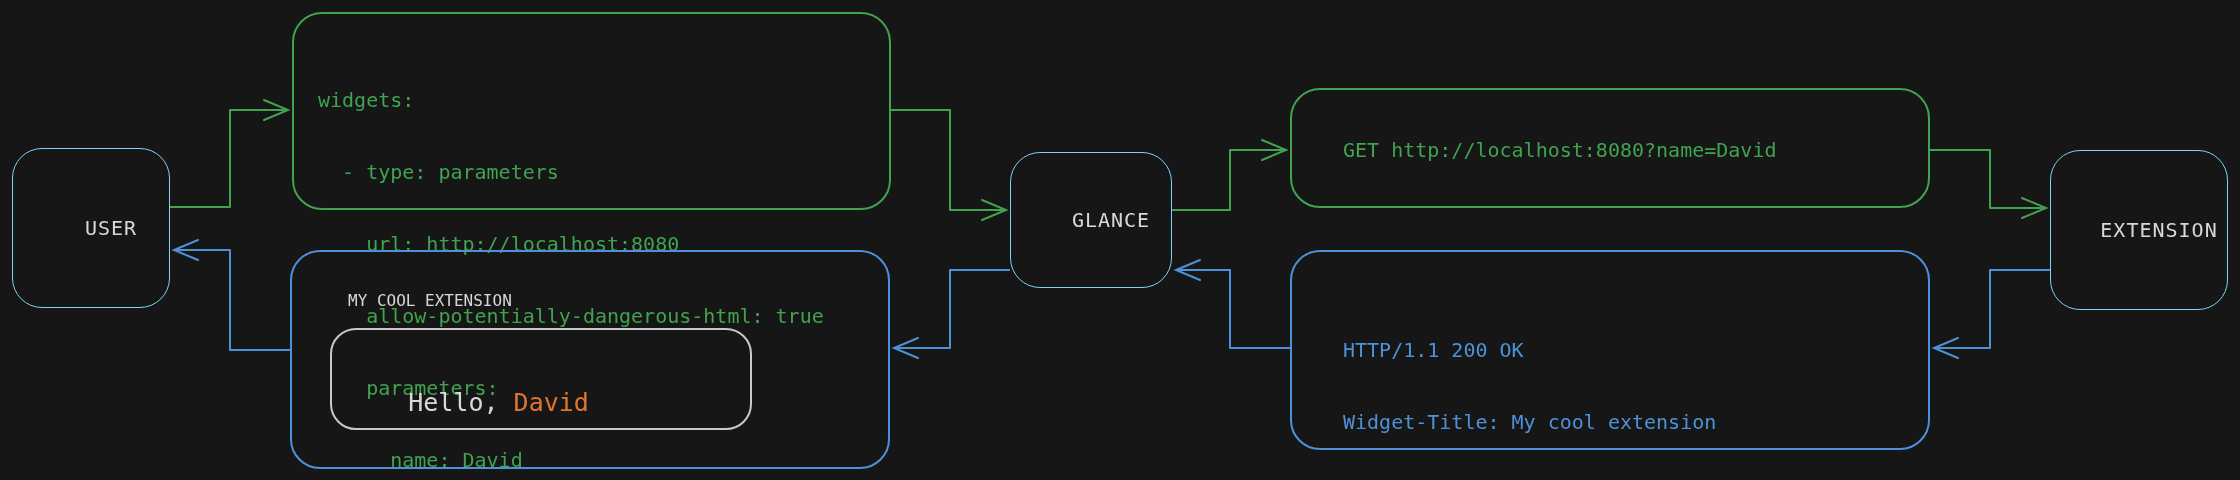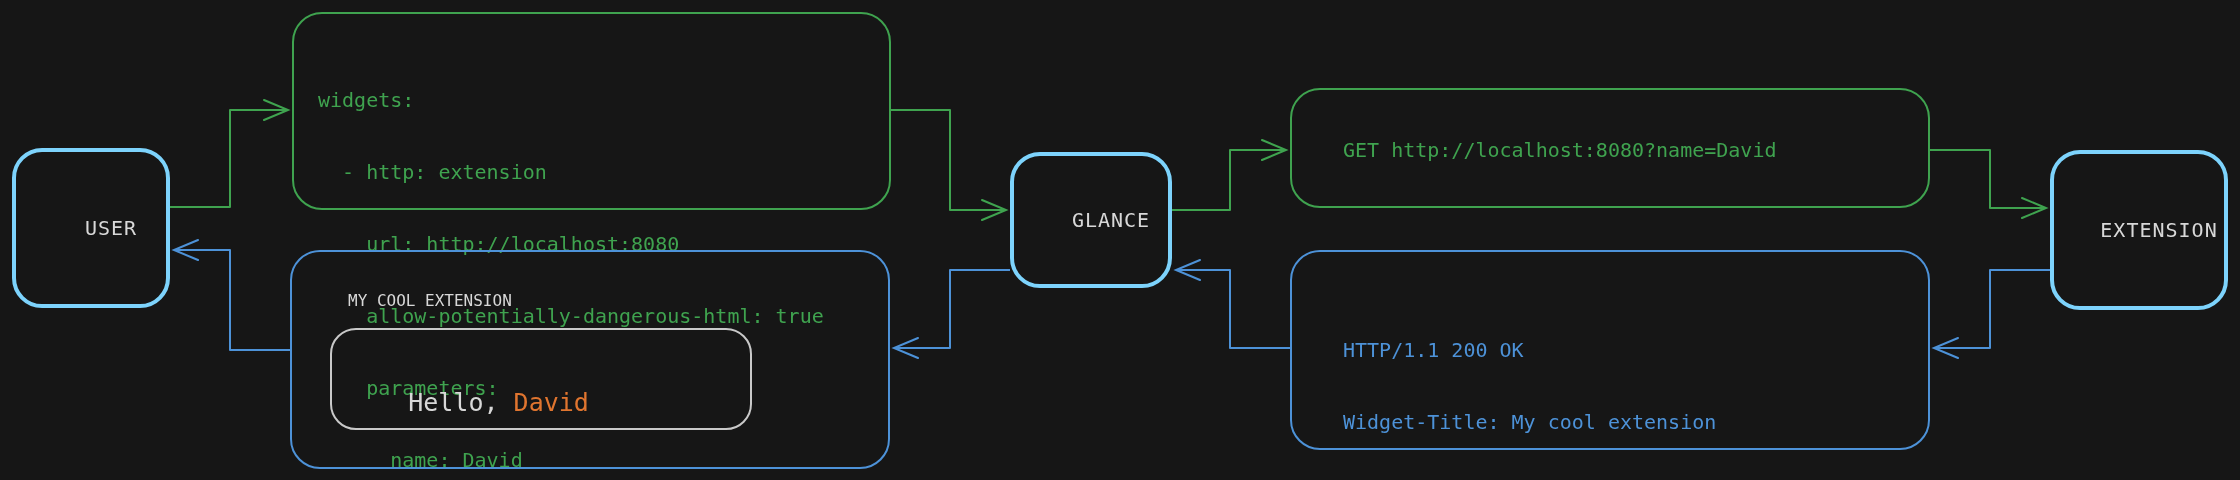--- a/index.html
+++ b/index.html
@@ -8,21 +8,21 @@
     position: relative;
     width: 2240px;
     height: 480px;
     background: #161616;
     font-family: "DejaVu Sans Mono", "Liberation Mono", monospace;
     overflow: hidden;
   }
   .wires { position: absolute; left: 0; top: 0; width: 2240px; height: 480px; pointer-events: none; }
   .box { position: absolute; border-radius: 30px; background: transparent; }
   .node {
-    border: 4px solid #7dd3fc;
+    border: 1px solid #7dd3fc;
     display: flex; align-items: center; justify-content: center;
     color: #d8d8d8; font-size: 20px; letter-spacing: 1px; padding-left: 40px;
   }
   .green-box { border: 2px solid #3fa34f; }
   .blue-box  { border: 2px solid #4d92d8; }
   .code { position: absolute; font-size: 20px; line-height: 24px; white-space: pre; }
   .code-line { min-height: 24px; white-space: pre; }
   .green-text { color: #3fa34f; }
   .blue-text  { color: #4d92d8; }
   .gray-text  { color: #d8d8d8; }
@@ -65,21 +65,21 @@
     <span>GLANCE</span>
   </div>
 
   <div class="box node" style="left:2050px; top:150px; width:178px; height:160px;">
     <span>EXTENSION</span>
   </div>
 
   <div class="box green-box" style="left:292px; top:12px; width:599px; height:198px;"></div>
   <div class="code green-text" style="left:318px; top:40px;">
     <div class="code-line">widgets:</div>
-    <div class="code-line">  - http: extension</div>
+    <div class="code-line">  - type: parameters</div>
     <div class="code-line">    url: http://localhost:8080</div>
     <div class="code-line">    allow-potentially-dangerous-html: true</div>
     <div class="code-line">    parameters:</div>
     <div class="code-line">      name: David</div>
   </div>
 
   <div class="box green-box" style="left:1290px; top:88px; width:640px; height:120px;"></div>
   <div class="code green-text" style="left:1343px; top:138px;">GET http://localhost:8080?name=David</div>
 
   <div class="box blue-box" style="left:1290px; top:250px; width:640px; height:200px;"></div>

